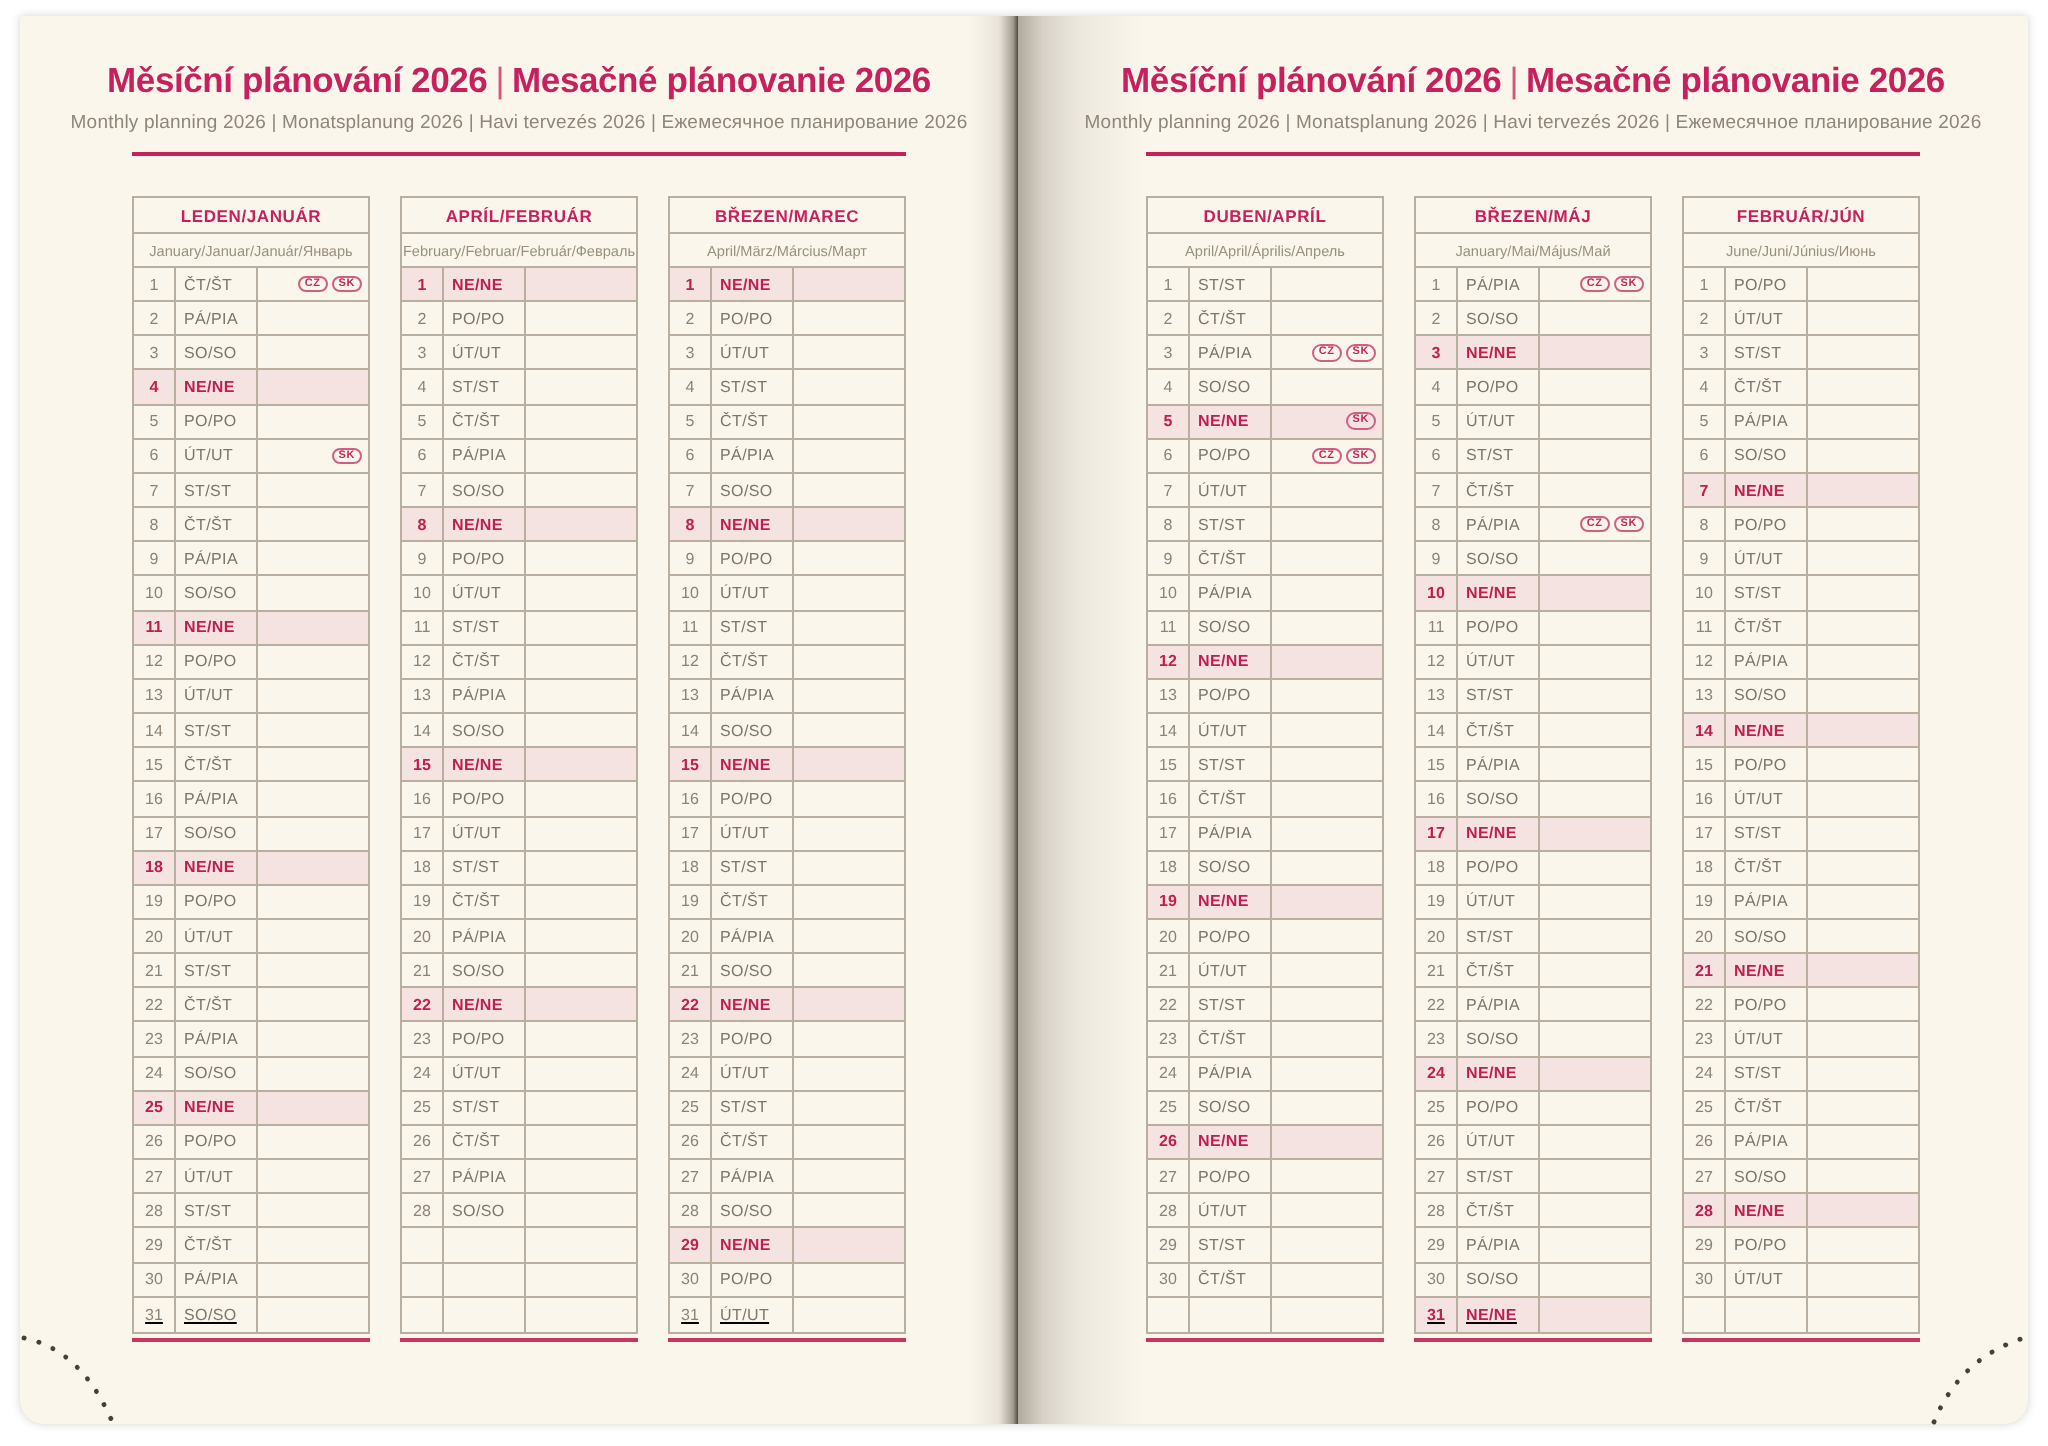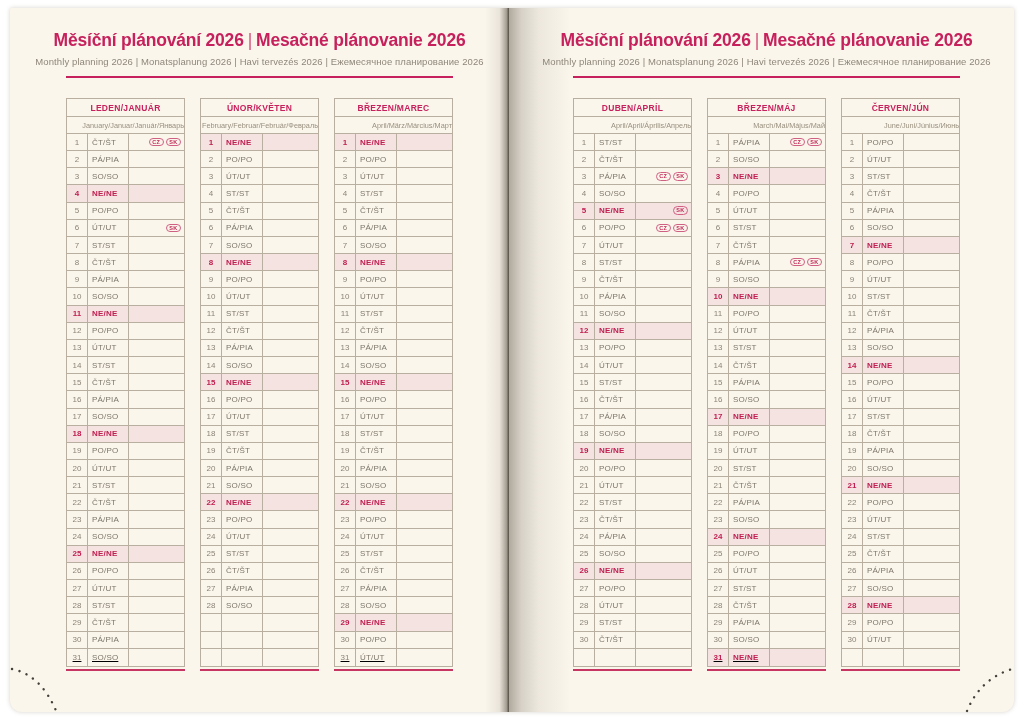--- a/index.html
+++ b/index.html
@@ -62,21 +62,21 @@
     border:1px solid var(--grid);
     background:var(--paper);
   }
   .month-name{
     height:18px;line-height:18px;text-align:center;
     font-size:8.5px;font-weight:bold;color:var(--accent);
     letter-spacing:0.3px;border-bottom:1px solid var(--grid);
     white-space:nowrap;overflow:hidden;
   }
   .month-sub{
-    height:17px;line-height:17px;text-align:right;
+    height:17px;line-height:17px;text-align:center;
     font-size:7.3px;color:#98907f;border-bottom:1px solid var(--grid);
     white-space:nowrap;overflow:hidden;
   }
   .row{
     display:flex;height:17.16px;border-bottom:1px solid var(--grid);
     align-items:stretch;
   }
   .row:last-child{border-bottom:none;text-decoration:underline;}
   .row.sun{background:var(--sun-bg);}
   .c-num{
@@ -279,21 +279,21 @@
                 <div class="c-num">31</div>
                 <div class="c-wd">SO/SO</div>
                 <div class="c-notes"></div>
               </div>
             </div>
         </div>
         <div class="month-underline"></div>
       </div>
       <div class="month">
         <div class="month-table">
-          <div class="month-name">ÚNOR/KVĚTEN</div>
+          <div class="month-name">APRÍL/FEBRUÁR</div>
           <div class="month-sub">February/Februar/Február/Февраль</div>
           <div>
               <div class="row sun">
                 <div class="c-num">1</div>
                 <div class="c-wd">NE/NE</div>
                 <div class="c-notes"></div>
               </div>
               <div class="row">
                 <div class="c-num">2</div>
                 <div class="c-wd">PO/PO</div>
@@ -792,21 +792,21 @@
                 <div class="c-wd"></div>
                 <div class="c-notes"></div>
               </div>
             </div>
         </div>
         <div class="month-underline"></div>
       </div>
       <div class="month">
         <div class="month-table">
           <div class="month-name">BŘEZEN/MÁJ</div>
-          <div class="month-sub">March/Mai/Május/Май</div>
+          <div class="month-sub">January/Mai/Május/Май</div>
           <div>
               <div class="row">
                 <div class="c-num">1</div>
                 <div class="c-wd">PÁ/PIA</div>
                 <div class="c-notes">
                   <span class="badge">CZ</span>
                   <span class="badge">SK</span>
                 </div>
               </div>
               <div class="row">
@@ -961,21 +961,21 @@
                 <div class="c-num">31</div>
                 <div class="c-wd">NE/NE</div>
                 <div class="c-notes"></div>
               </div>
             </div>
         </div>
         <div class="month-underline"></div>
       </div>
       <div class="month">
         <div class="month-table">
-          <div class="month-name">ČERVEN/JÚN</div>
+          <div class="month-name">FEBRUÁR/JÚN</div>
           <div class="month-sub">June/Juni/Június/Июнь</div>
           <div>
               <div class="row">
                 <div class="c-num">1</div>
                 <div class="c-wd">PO/PO</div>
                 <div class="c-notes"></div>
               </div>
               <div class="row">
                 <div class="c-num">2</div>
                 <div class="c-wd">ÚT/UT</div>

